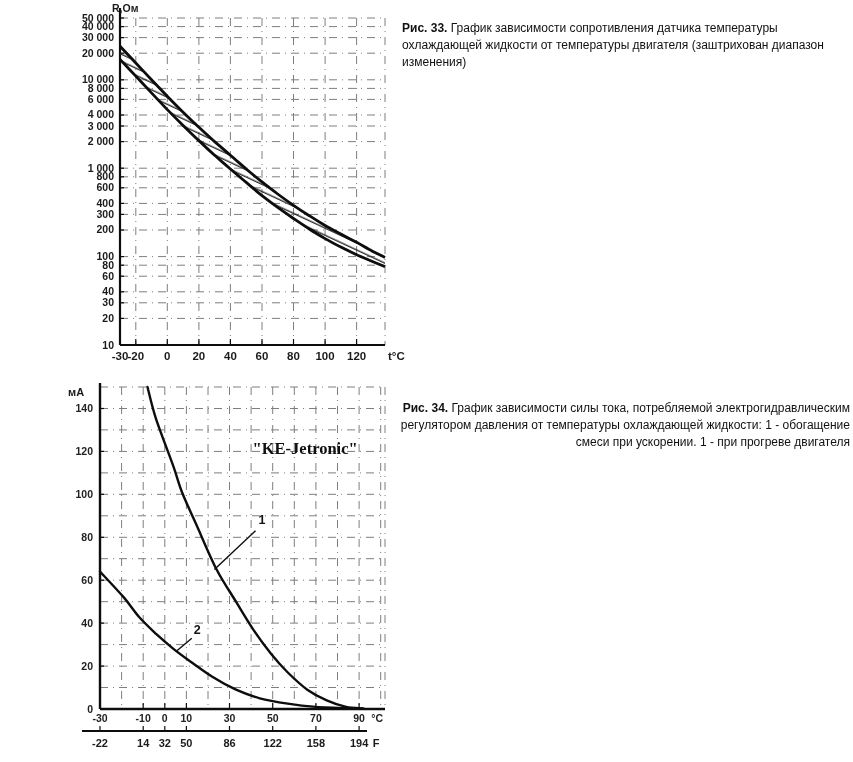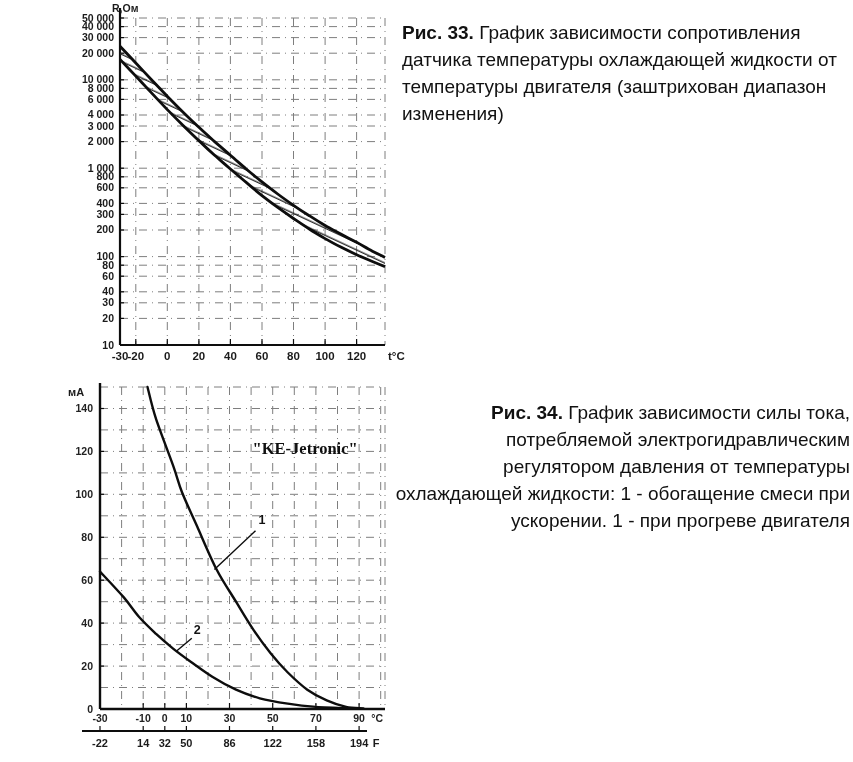--- a/index.html
+++ b/index.html
@@ -1,19 +1,19 @@
 <!DOCTYPE html>
 <html><head>
 <meta charset="utf-8">
 <style>
   html,body{margin:0;padding:0;background:#fff;}
   #page{position:relative;width:853px;height:762px;background:#ffffff;overflow:hidden;
         font-family:"Liberation Sans",sans-serif;}
   .chart{position:absolute;}
-  .caption{position:absolute;font-size:19px;line-height:1.42;color:#111;}
+  .caption{position:absolute;font-size:12px;line-height:1.42;color:#111;}
   .caption b{font-weight:bold;}
   
   .t1y{font-family:"Liberation Sans",sans-serif;font-size:10.5px;font-weight:bold;fill:#1b1b1b;}
   .t1x{font-family:"Liberation Sans",sans-serif;font-size:11.5px;font-weight:bold;fill:#1b1b1b;}
   .t2{font-family:"Liberation Sans",sans-serif;font-size:10.5px;font-weight:bold;fill:#222;}
   .unit{font-family:"Liberation Sans",sans-serif;font-size:11px;font-weight:bold;fill:#1b1b1b;}
   .callout{font-family:"Liberation Sans",sans-serif;font-size:12.5px;font-weight:600;fill:#111;}
   .ke{font-family:"Liberation Serif",serif;font-size:16.5px;font-weight:bold;fill:#101010;}
 </style>
 </head>

